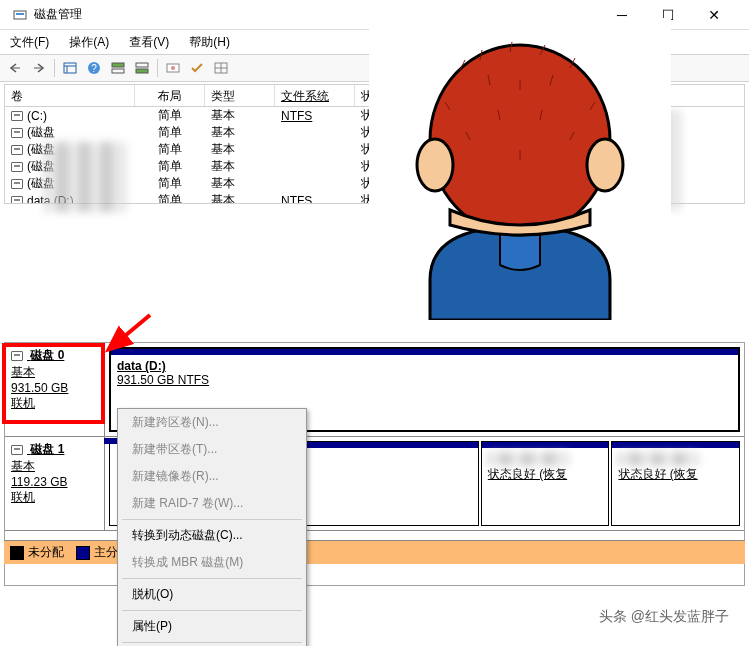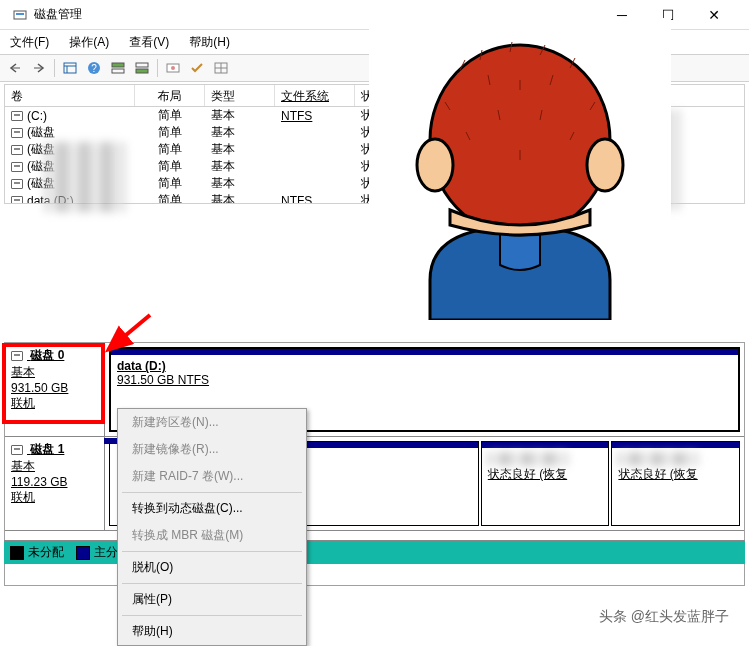--- a/index.html
+++ b/index.html
@@ -37,21 +37,21 @@
 .partition { border: 1px solid #000; flex: 1; padding: 4px 6px; font-size: 12px; position: relative; }
 .partition .pbar { height: 6px; background: #00008b; margin: -4px -6px 4px -6px; }
 
 .highlight-box { position: absolute; border: 4px solid #f00; pointer-events: none; z-index: 50; }
 
 .context-menu { position: absolute; left: 117px; top: 408px; width: 190px; background: #f0f0f0; border: 1px solid #999; box-shadow: 2px 2px 4px rgba(0,0,0,0.3); z-index: 100; font-size: 12px; }
 .context-menu .mi { padding: 5px 14px; white-space: nowrap; }
 .context-menu .mi.disabled { color: #888; }
 .context-menu .msep { height: 1px; background: #ccc; margin: 2px 4px; }
 
-.legend { position: absolute; left: 4px; right: 4px; top: 540px; height: 24px; border-top: 1px solid #888; display: flex; align-items: center; font-size: 12px; gap: 12px; padding: 0 6px; background:#14b8a6; }
+.legend { position: absolute; left: 4px; right: 4px; top: 540px; height: 24px; border-top: 1px solid #888; display: flex; align-items: center; font-size: 12px; gap: 12px; padding: 0 6px; background:#fdba74; }
 .legend .sw { width: 14px; height: 14px; border: 1px solid #000; display: inline-block; vertical-align: middle; margin-right: 4px; }
 
 .watermark { position: absolute; right: 20px; bottom: 20px; font-size: 14px; color: #666; }
 
 .cartoon { position: absolute; left: 369px; top: 18px; width: 302px; height: 302px; background: #fff; z-index: 60; display:flex; align-items:flex-end; justify-content:center; overflow:hidden; }
 
 .arrow { position: absolute; z-index: 90; pointer-events: none; }
 </style>
 </head>
 <body>
@@ -279,20 +279,21 @@
   <defs>
       <marker id="ah2" markerWidth="8" markerHeight="8" refX="6" refY="3" orient="auto">
         <path d="M0,0 L7,3 L0,6 Z" fill="#f00"></path>
       </marker>
     </defs>
   <line x1="115" y1="50" x2="15" y2="10" stroke="#f00" stroke-width="4" marker-end="url(#ah2)"></line>
 </svg>
 
 <div class="context-menu">
   <div class="mi disabled">新建跨区卷(N)...</div>
+  <div class="mi disabled">新建带区卷(T)...</div>
   <div class="mi disabled">新建镜像卷(R)...</div>
   <div class="mi disabled">新建 RAID-7 卷(W)...</div>
   <div class="msep"></div>
   <div class="mi">转换到动态磁盘(C)...</div>
   <div class="mi disabled">转换成 MBR 磁盘(M)</div>
   <div class="msep"></div>
   <div class="mi">脱机(O)</div>
   <div class="msep"></div>
   <div class="mi">属性(P)</div>
   <div class="msep"></div>

